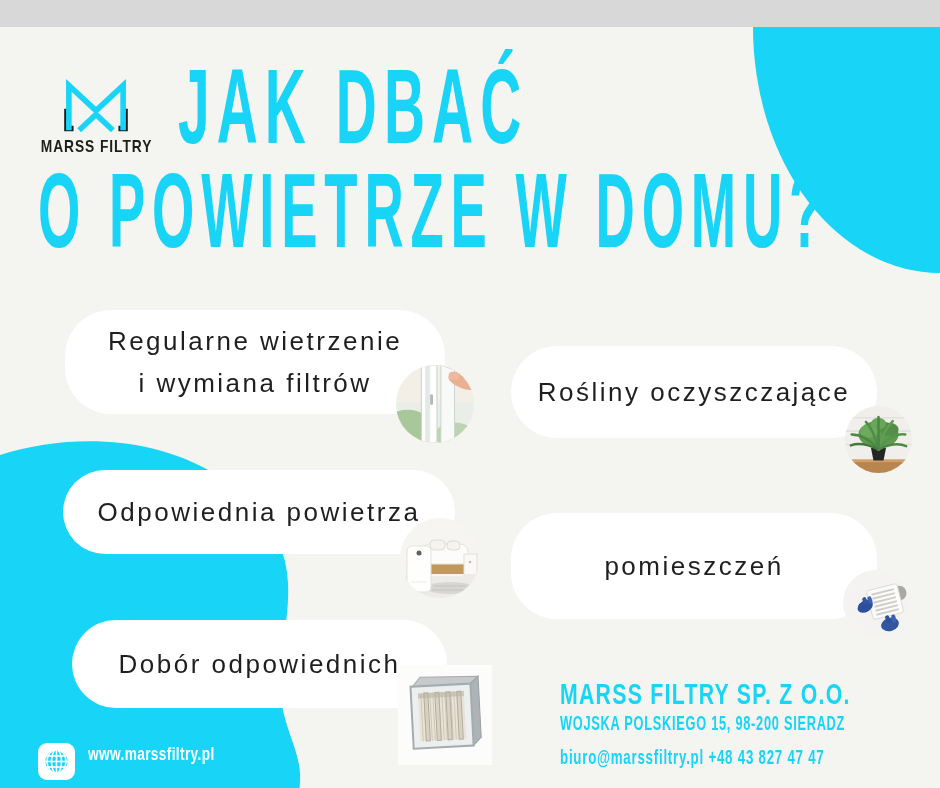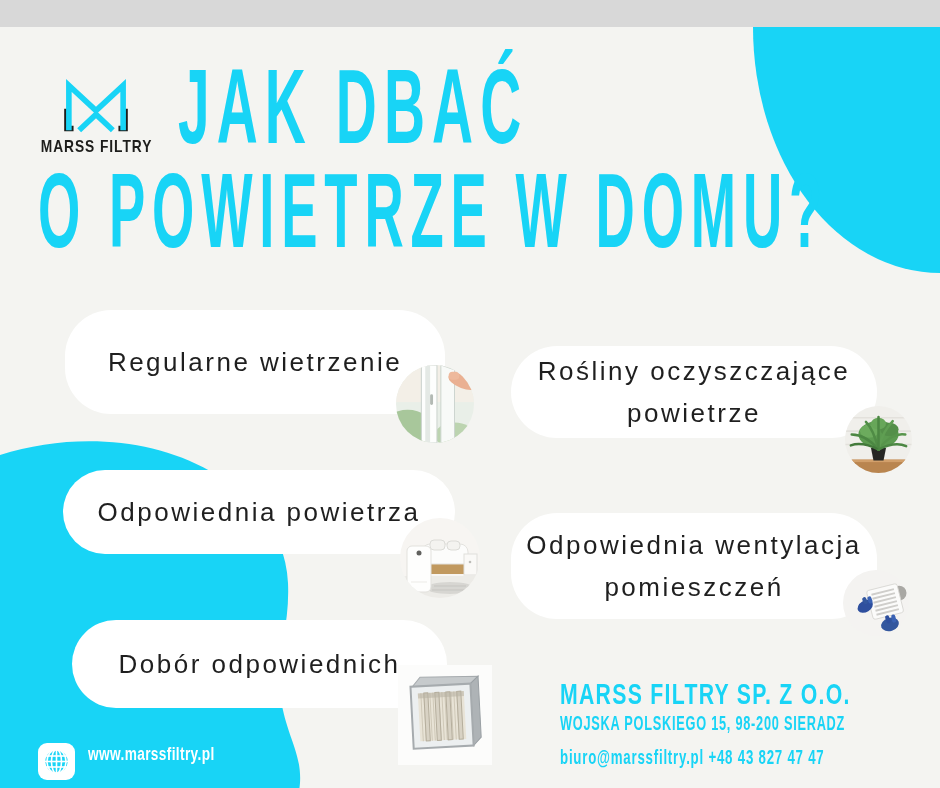--- a/index.html
+++ b/index.html
@@ -87,30 +87,29 @@
       <path d="M24,57 L42,40 L60,57" fill="none" stroke="#18D4F6" stroke-width="6"></path>
     </svg>
     <div class="brand">MARSS FILTRY</div>
   </div>
 
   <h1 class="title l1">JAK DBAĆ</h1>
   <h1 class="title l2">O POWIETRZE W DOMU?</h1>
 
   <div class="card c1">
     <span>Regularne wietrzenie</span>
+    <span>i wymiana filtrów</span>
   </div>
   <div class="card c2">
     <span>Rośliny oczyszczające</span>
-    <span>powietrze</span>
   </div>
   <div class="card c3">
     <span>Odpowiednia powietrza</span>
   </div>
   <div class="card c4">
-    <span>Odpowiednia wentylacja</span>
     <span>pomieszczeń</span>
   </div>
   <div class="card c5">
     <span>Dobór odpowiednich</span>
   </div>
 
   <div class="photo round ph1">
     <svg width="78" height="78" viewBox="0 0 80 80">
       <rect width="80" height="80" fill="#e9efe8"></rect>
       <rect width="80" height="38" fill="#f3efe7"></rect>

